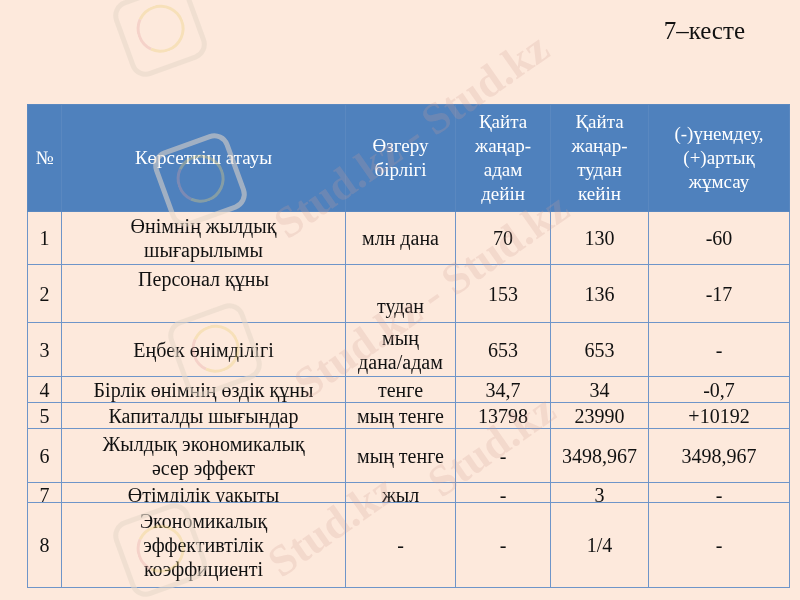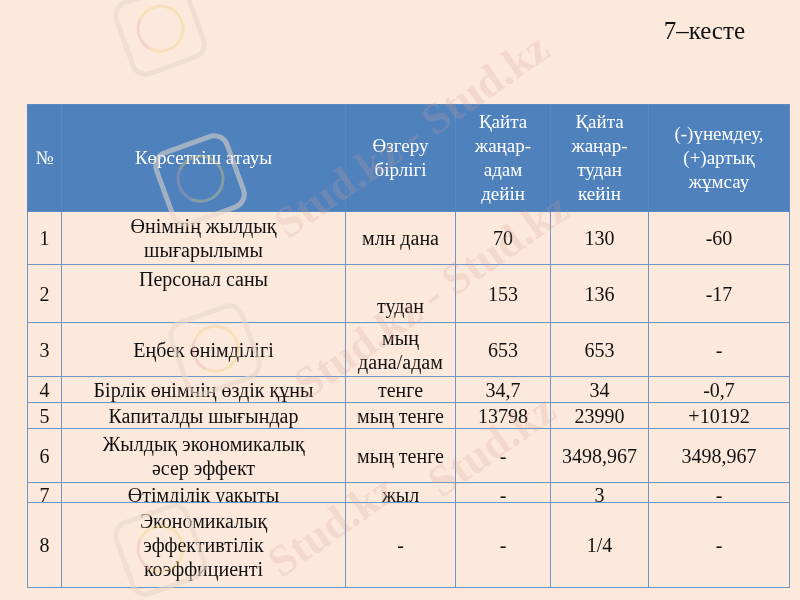--- a/index.html
+++ b/index.html
@@ -179,21 +179,21 @@
           <div>млн дана</div>
         </td>
         <td class="num">70</td>
         <td class="num">130</td>
         <td class="num">-60</td>
       </tr>
 
       <tr class="row-2">
         <td>2</td>
         <td class="valign-top">
-          <div>Персонал саны</div>
+          <div>Персонал құны</div>
         </td>
         <td class="valign-bottom">
           <div>тудан</div>
         </td>
         <td class="num">153</td>
         <td class="num">136</td>
         <td class="num">-17</td>
       </tr>
 
       <tr class="row-3">

